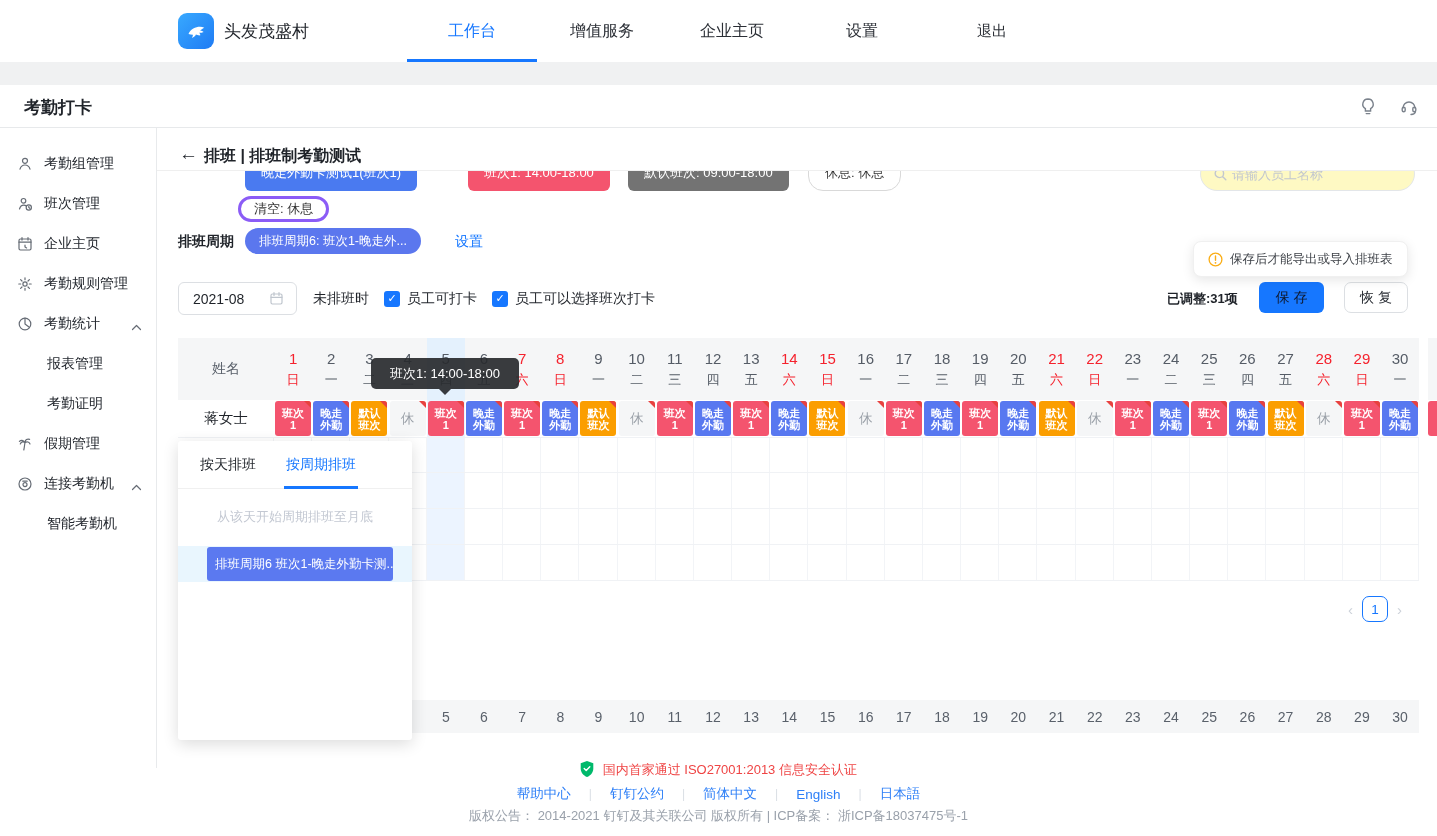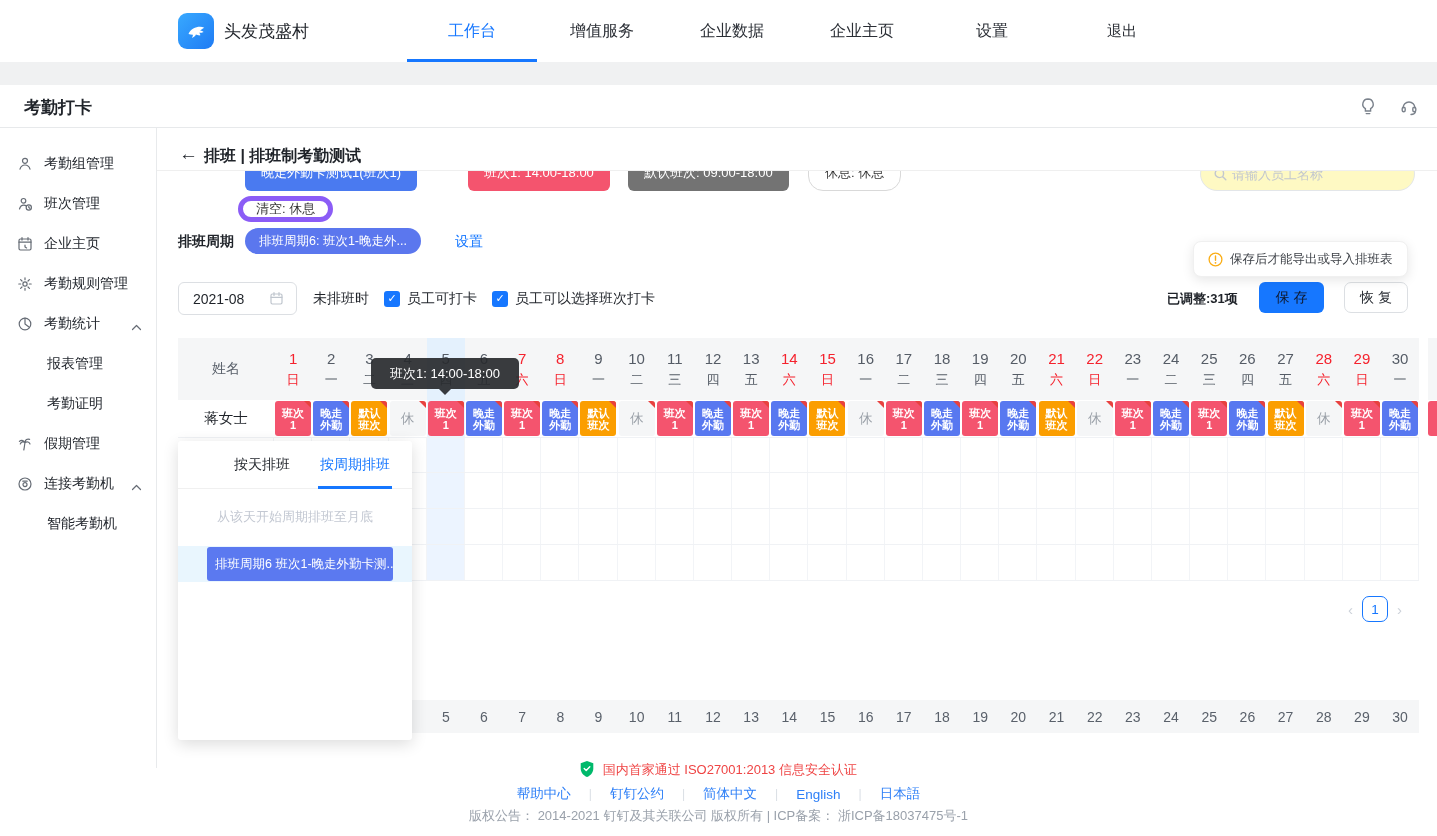--- a/index.html
+++ b/index.html
@@ -36,21 +36,21 @@
   .main-title { position:absolute; left:204px; top:146px; font-size:16px; font-weight:700; color:#1f2329; }
 
   
   .clipzone { position:absolute; left:157px; top:170px; width:1280px; height:62px; overflow:hidden; border-top:1px solid #efefef; }
   .qlabel { position:absolute; left:21px; top:-16px; height:20px; font-size:14px; color:#23272e; }
   .qbtn { position:absolute; top:-16px; height:36px; border-radius:6px; border:none; color:#fff; font-size:13px; padding:0 16px; display:flex; align-items:center; cursor:pointer; white-space:nowrap; font-family:inherit; }
   .qbtn.outline { background:#fff; border:1px solid #d9d9d9; color:#333; border-radius:15px; }
   .qsearch { position:absolute; left:1043px; top:-14px; width:215px; height:34px; border:1px solid #e3e6e9; border-radius:17px; display:flex; align-items:center; padding:0 12px; gap:4px; background:#fef9c3; }
   .qsearch input { border:none; outline:none; font-size:13px; color:#333; width:160px; background:transparent; font-family:inherit; }
   .qsearch input::placeholder { color:#c2c7cf; }
-  .clearbtn { position:absolute; left:81px; top:25px; height:26px; padding:0 13px; background:#fff; border:5px solid #8b5cf6; border-radius:13px; font-size:13px; color:#333; display:flex; align-items:center; cursor:pointer; font-family:inherit; }
+  .clearbtn { position:absolute; left:81px; top:25px; height:26px; padding:0 13px; background:#fff; border:3px solid #8b5cf6; border-radius:13px; font-size:13px; color:#333; display:flex; align-items:center; cursor:pointer; font-family:inherit; }
 
   
   .cycle-label { position:absolute; left:178px; top:233px; font-size:14px; font-weight:600; color:#1f2329; }
   .cycle-tag { position:absolute; left:245px; top:228px; height:26px; padding:0 14px; background:#5b77ee; border-radius:13px; color:#fff; font-size:12.5px; display:flex; align-items:center; cursor:pointer; }
   .cycle-set { position:absolute; left:455px; top:233px; font-size:14px; color:#1677ff; cursor:pointer; }
 
   
   .savetip { position:absolute; left:1193px; top:241px; height:36px; padding:0 14px; background:#fff; border:1px solid #f0f0f0; border-radius:8px; box-shadow:0 3px 12px rgba(0,0,0,.10); display:flex; align-items:center; gap:7px; font-size:12.5px; color:#3b3f45; z-index:30; }
 
   
@@ -90,21 +90,21 @@
   
   .head-sliver { position:absolute; left:1428px; top:338px; width:9px; height:62px; background:#f5f6f7; }
   .chip-sliver { position:absolute; left:1428px; top:401px; width:9px; height:35px; background:#f4546e; border-radius:3px 0 0 3px; }
 
   
   .shift-tip { position:absolute; left:371px; top:358px; width:148px; height:31px; background:rgba(40,42,46,.92); color:#fff; font-size:13px; border-radius:5px; display:flex; align-items:center; justify-content:center; z-index:8; }
   .shift-tip::after { content:""; position:absolute; left:50%; bottom:-6px; margin-left:-6px; border:6px solid transparent; border-top-color:rgba(40,42,46,.92); border-bottom:none; }
 
   
   .panel { position:absolute; left:178px; top:441px; width:234px; height:299px; background:#fff; border-radius:3px; box-shadow:0 4px 16px rgba(0,0,0,.14); z-index:10; }
-  .panel-tabs { position:relative; height:48px; display:flex; align-items:center; border-bottom:1px solid #f0f0f0;padding-left:34px; }
+  .panel-tabs { position:relative; height:48px; display:flex; align-items:center; border-bottom:1px solid #f0f0f0; }
   .ptab { margin-left:22px; font-size:14px; color:#262a30; cursor:pointer; position:relative; height:48px; display:flex; align-items:center; }
   .ptab.active { color:#1677ff; margin-left:30px; }
   .ptab.active::after { content:""; position:absolute; left:-2px; right:-2px; bottom:0; height:3px; background:#1677ff; }
   .panel-hint { margin-top:19px; text-align:center; font-size:13px; color:#c3c8d2; }
   .panel-sel-row { margin-top:20px; height:36px; background:#e9f6fe; display:flex; align-items:center; cursor:pointer; }
   .panel-pill { margin-left:29px; width:186px; height:34px; background:#5b79f0; border-radius:3px; color:#fff; font-size:12.5px; line-height:34px; padding-left:8px; white-space:nowrap; overflow:hidden; }
 
   
   .pager { position:absolute; left:1348px; top:596px; display:flex; align-items:center; gap:9px; }
   .pg-arrow { color:#ccd1d9; font-size:15px; cursor:default; }
@@ -131,21 +131,20 @@
     <div class="logo">
       <svg width="24" height="24" viewBox="0 0 32 32">
           <path fill="#fff" d="M6 20c3.5-9 15-11.5 21-8.5-2.6 1.4-4.2 2.5-5.4 4 2 .1 3.3.6 4.6 1.7-2.3 1-4 1.3-6 1.2 1 1 1.5 2 1.7 3.4-2.5.2-4.4-.2-6-1-1 2.2-2.6 3.6-5.4 4.4 1-1.6 1.4-2.8 1.3-4.3C9.7 20.8 7.9 20.6 6 20z"></path>
         </svg>
     </div>
     <span class="brand-name">头发茂盛村</span>
   </div>
   <div class="nav-menu">
       <div class="nav-item active">工作台</div>
       <div class="nav-item">增值服务</div>
-      <div class="nav-item">企业数据</div>
       <div class="nav-item">企业主页</div>
       <div class="nav-item">设置</div>
       <div class="nav-item small">退出</div>
     </div>
 </div>
 
 <div class="subband"></div>
 
 <div class="pagebar">
   <div class="pagebar-title">考勤打卡</div>

